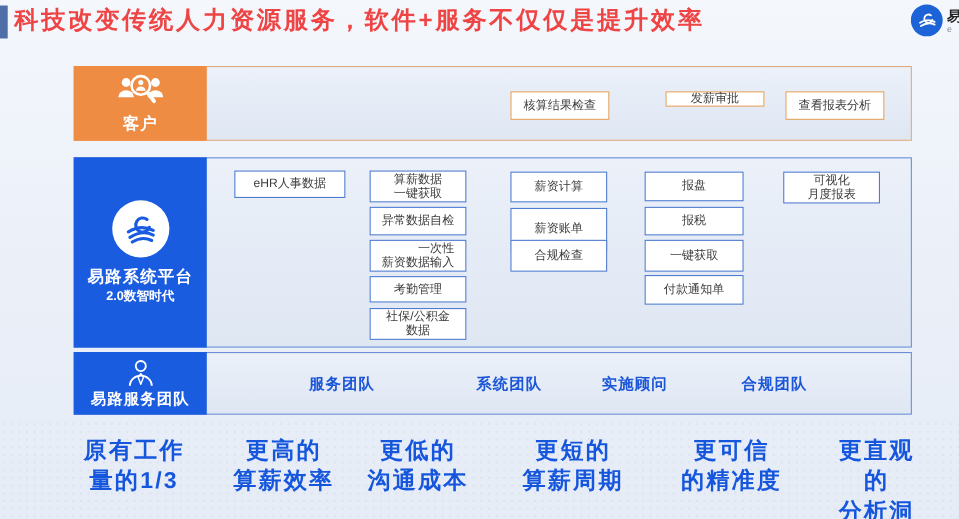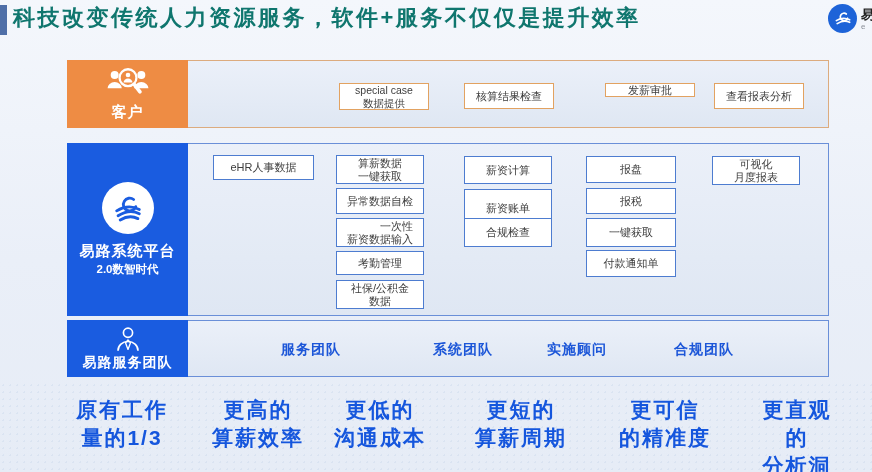--- a/index.html
+++ b/index.html
@@ -11,21 +11,21 @@
   }
   .texture {
     position:absolute; left:0; right:0; bottom:0; height:90px;
     background-image:radial-gradient(#c3d2e8 1px, transparent 1px);
     background-size:7px 7px; opacity:.35; pointer-events:none;
   }
   
   .title-bar { position:absolute; left:0; top:5px; width:7px; height:30px; background:#4f6fa8; }
   .page-title {
     position:absolute; left:13px; top:3px; font-size:22px; font-weight:bold;
-    color:#0f766e; letter-spacing:2.5px; white-space:nowrap;
+    color:#ef4444; letter-spacing:2.5px; white-space:nowrap;
   }
   .corner-logo { position:absolute; right:0; top:2px; width:44px; height:36px; overflow:hidden; }
   .corner-logo .circ {
     position:absolute; left:0; top:2px; width:29px; height:29px; border-radius:50%;
     background:#1d63d8; display:flex; align-items:center; justify-content:center;
   }
   .corner-logo .frag-cn { position:absolute; left:33px; top:4px; font-size:13px; font-weight:bold; color:#222; }
   .corner-logo .frag-en { position:absolute; left:33px; top:20px; font-size:8px; color:#8a8f98; }
 
   
@@ -93,22 +93,20 @@
         <circle cx="39" cy="9" r="4.5"></circle>
           <path d="M31 24 a8 7 0 0 1 16 0 z"></path>
         <circle cx="24" cy="12" r="9.5" fill="none" stroke="#ffffff" stroke-width="2.6"></circle>
         <circle cx="24" cy="9" r="2.6"></circle>
         <path d="M19 17.5 a5 4.5 0 0 1 10 0 z"></path>
         <line x1="31" y1="19.5" x2="37.5" y2="28" stroke="#ffffff" stroke-width="4" stroke-linecap="round"></line>
       </svg>
     </span>
     <span class="side-label">客户</span>
   </div>
-  <div class="box box-orange" style="left:271px;top:22px;width:90px;height:27px;font-size:10.5px;">special case
-数据提供</div>
   <div class="box box-orange" style="left:396px;top:22px;width:90px;height:26px;">核算结果检查</div>
   <div class="box box-orange" style="left:537px;top:22px;width:90px;height:14px;">发薪审批</div>
   <div class="box box-orange" style="left:646px;top:22px;width:90px;height:26px;">查看报表分析</div>
 </div>
 
 <div class="band band-platform">
   <div class="side-block side-blue">
     <div class="logo-circle">
       <svg width="34" height="34" viewBox="0 0 24 24" fill="none" stroke="#1a5ce0" stroke-width="2" stroke-linecap="round">
         <path d="M16 6 a4.5 4.5 0 1 0 1.5 5"></path>

